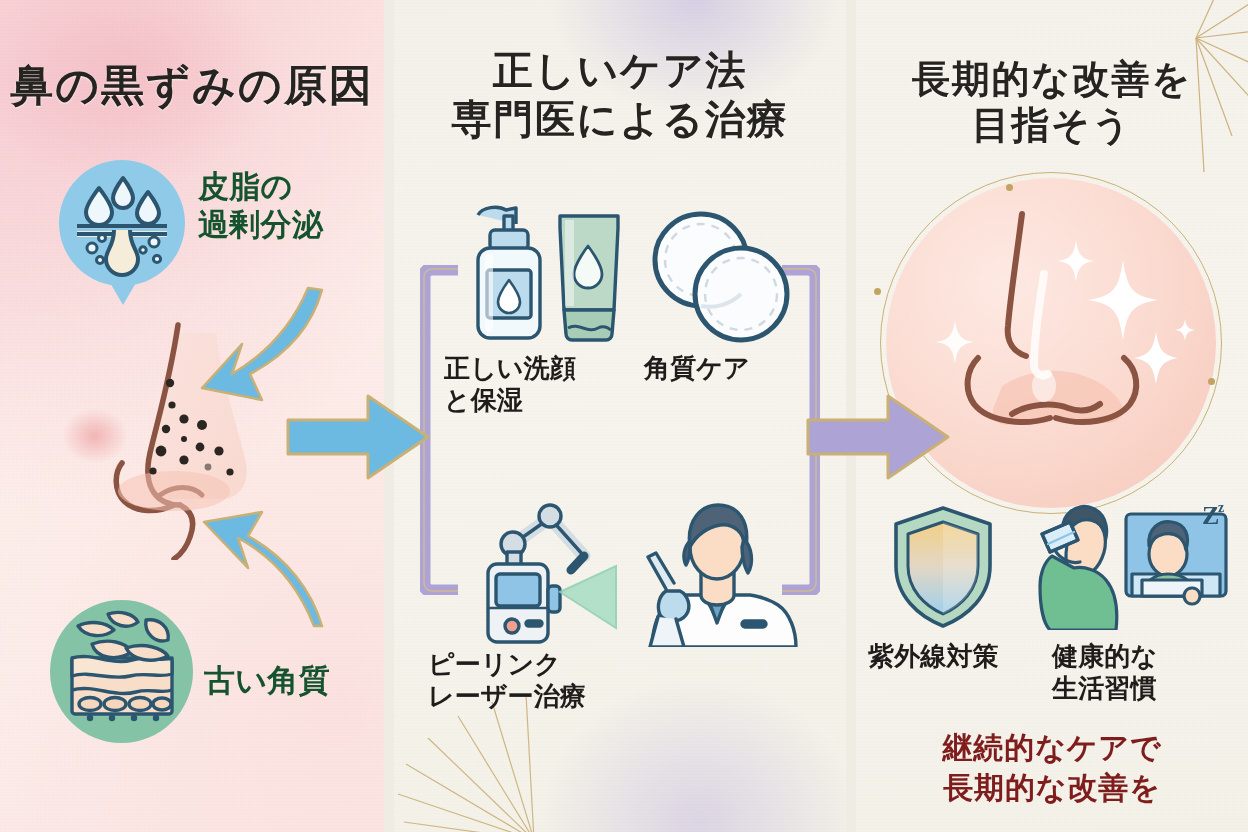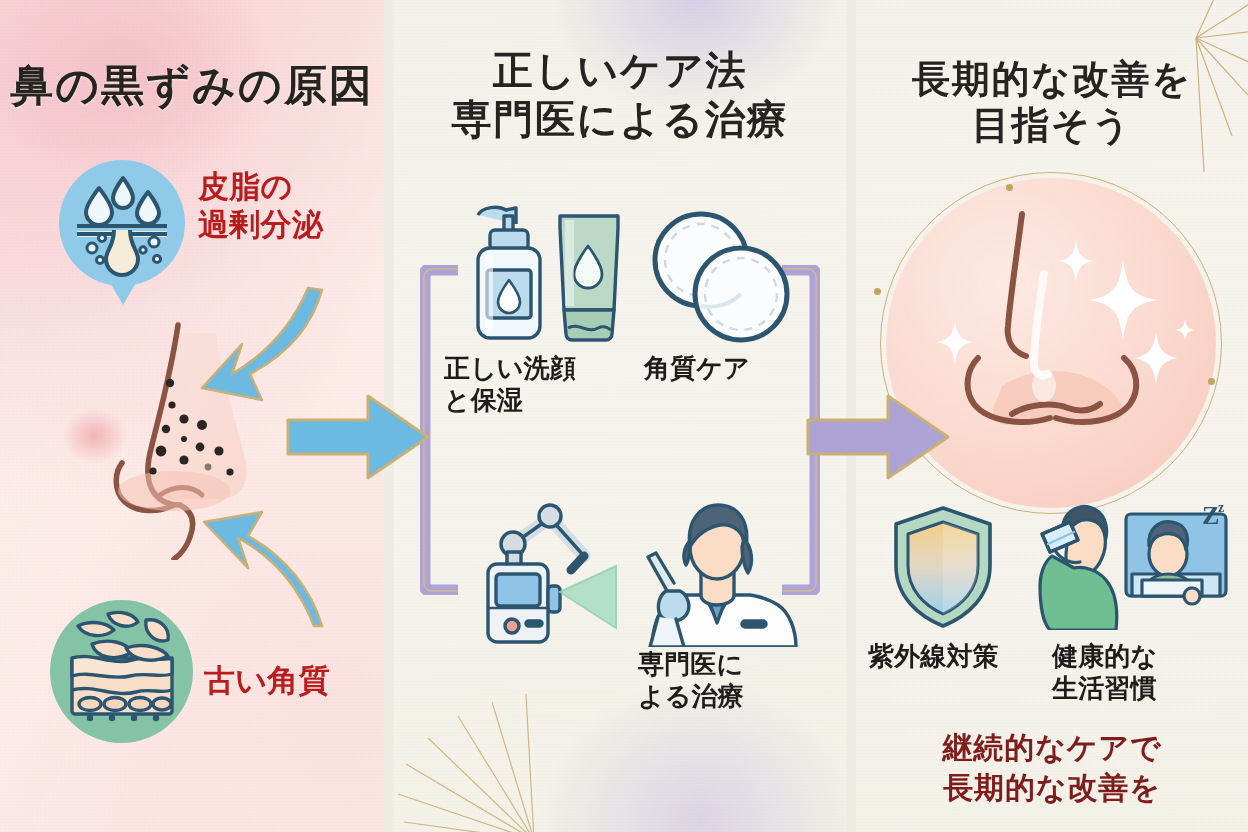--- a/index.html
+++ b/index.html
@@ -71,21 +71,21 @@
     content:""; position:absolute; left:50%; margin-left:-13px; bottom:-19px;
     width:0;height:0; border-left:14px solid transparent; border-right:14px solid transparent;
     border-top:24px solid #8fcbe8;
   }
   #sebumBubble { left:59px; top:160px; }
   .circle-green{
     position:absolute; left:50px; top:600px; width:143px; height:143px;
     border-radius:50%; background:#85c3a6; z-index:4;
   }
   .lbl {
-    position:absolute; font-weight:700; color:#b91c1c; z-index:8;
+    position:absolute; font-weight:700; color:#14532d; z-index:8;
     font-family:"Liberation Sans", sans-serif; line-height:1.22; letter-spacing:.01em;
   }
   #lblSebum { left:198px; top:168px; font-size:31px; text-align:left; }
   #lblKeratin{ left:204px; top:662px; font-size:31px; }
 
   .nose1 { position:absolute; left:74px; top:315px; width:240px; height:245px; z-index:3; }
   .blush {
     position:absolute; left:62px; top:408px; width:66px; height:56px; border-radius:50%;
     background:radial-gradient(ellipse at center, rgba(233,140,142,.55) 0%, rgba(233,140,142,0) 70%);
     z-index:2;
@@ -307,41 +307,41 @@
         <rect x="43" y="52" width="14" height="14" fill="#d5dde4"></rect>
         <rect x="24" y="64" width="60" height="78" rx="9" fill="#eef2f5"></rect>
         <rect x="32" y="74" width="44" height="32" rx="4" fill="#8fc4e6"></rect>
         <rect x="84" y="86" width="12" height="26" rx="4" fill="#8fc4e6"></rect>
         <path d="M24 108 H84" stroke-width="2.6"></path>
         <circle cx="48" cy="126" r="7" fill="#f0a08c"></circle>
         <rect x="62" y="121" width="16" height="5" rx="2.5" fill="#2c5670"></rect>
       </g>
       <path d="M96 92 L152 66 L152 128z" fill="#a8ddc3" opacity=".85" stroke="#8ccfb0" stroke-width="2"></path>
     </svg>
+    <div class="card-lbl" style="left:34px;top:648px;width:210px">
+      <div>ピーリンク</div>
+      <div>レーザー治療</div>
+    </div>
 
     <svg style="position:absolute;left:252px;top:495px;width:160px;height:152px;z-index:6" viewBox="0 0 160 152">
       <g stroke="#2c5670" stroke-width="3.4" stroke-linejoin="round" stroke-linecap="round">
         <path d="M38 100 C38 100 22 104 14 118 C8 128 6 144 6 152 H150 C150 136 144 118 132 110 C120 102 104 100 104 100z" fill="#fdfdfd"></path>
         <path d="M58 100 L71 124 L84 100z" fill="#fdfdfd"></path>
         <path d="M60 98 L71 128 L82 98 L74 94 H68z" fill="#6ba3c4"></path>
         <path d="M55 72 H88 V100 C88 106 80 110 71 110 C62 110 55 106 55 100z" fill="#fbdcc4"></path>
         <ellipse cx="71" cy="52" rx="27" ry="32" fill="#fbdcc4"></ellipse>
         <path d="M44 52 C40 24 56 10 72 10 C92 10 104 26 100 52 C98 38 88 28 74 30 C62 32 50 40 44 52z" fill="#4e6278"></path>
         <path d="M98 44 C106 52 108 68 102 78 C98 72 96 60 96 52z" fill="#4e6278"></path>
         <path d="M44 46 C38 52 36 62 40 70 C44 64 44 54 44 46z" fill="#4e6278"></path>
         <rect x="96" y="126" width="24" height="6" rx="3" fill="#2c5670"></rect>
         <path d="M20 96 C14 100 10 110 14 120 C20 128 34 128 40 120 C46 112 42 100 34 96z" fill="#bcdcee"></path>
         <path d="M12 122 L4 152 H38 L30 124" fill="#eef4f8"></path>
         <path d="M28 88 L10 58 L2 62 L20 94" fill="#dfe9f0"></path>
       </g>
     </svg>
-    <div class="card-lbl" style="left:244px;top:648px;width:175px">
-      <div>専門医に</div>
-      <div>よる治療</div>
-    </div>
   </div>
 
   <svg style="position:absolute;left:806px;top:392px;width:145px;height:90px;z-index:20" viewBox="0 0 145 90">
     <path d="M2 28 H82 V4 L142 45 L82 86 V62 H2z" fill="#ada3d4" stroke="#c9b074" stroke-width="3" stroke-linejoin="round"></path>
   </svg>
 
   <div class="panel" id="panel3">
     <div class="p3bg"></div>
     <div class="paper-noise"></div>
 

